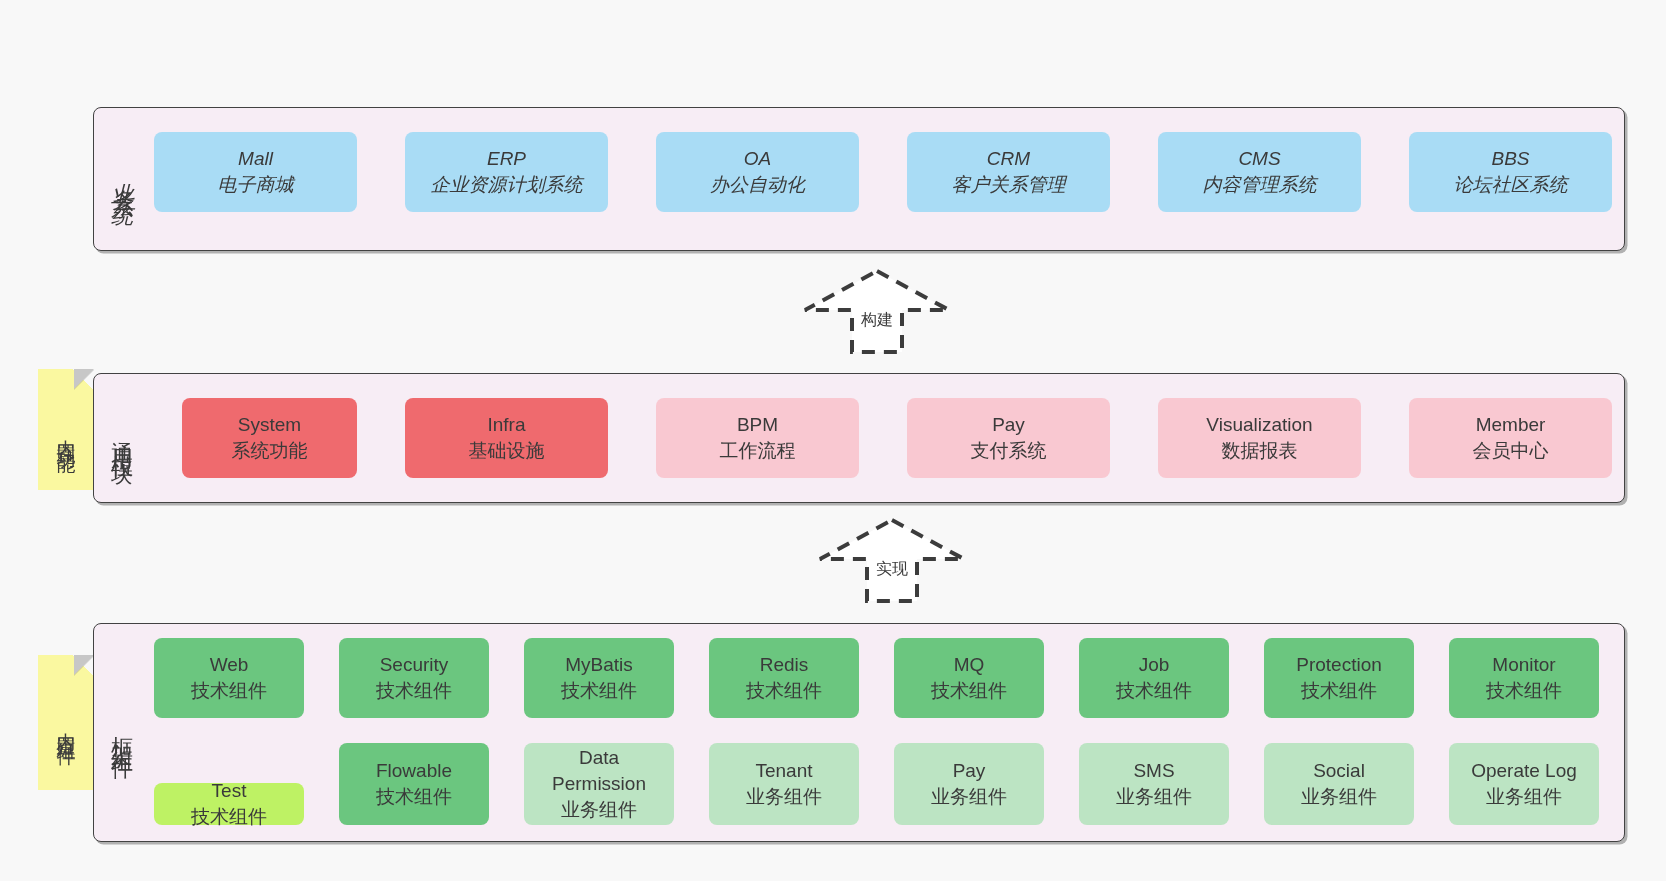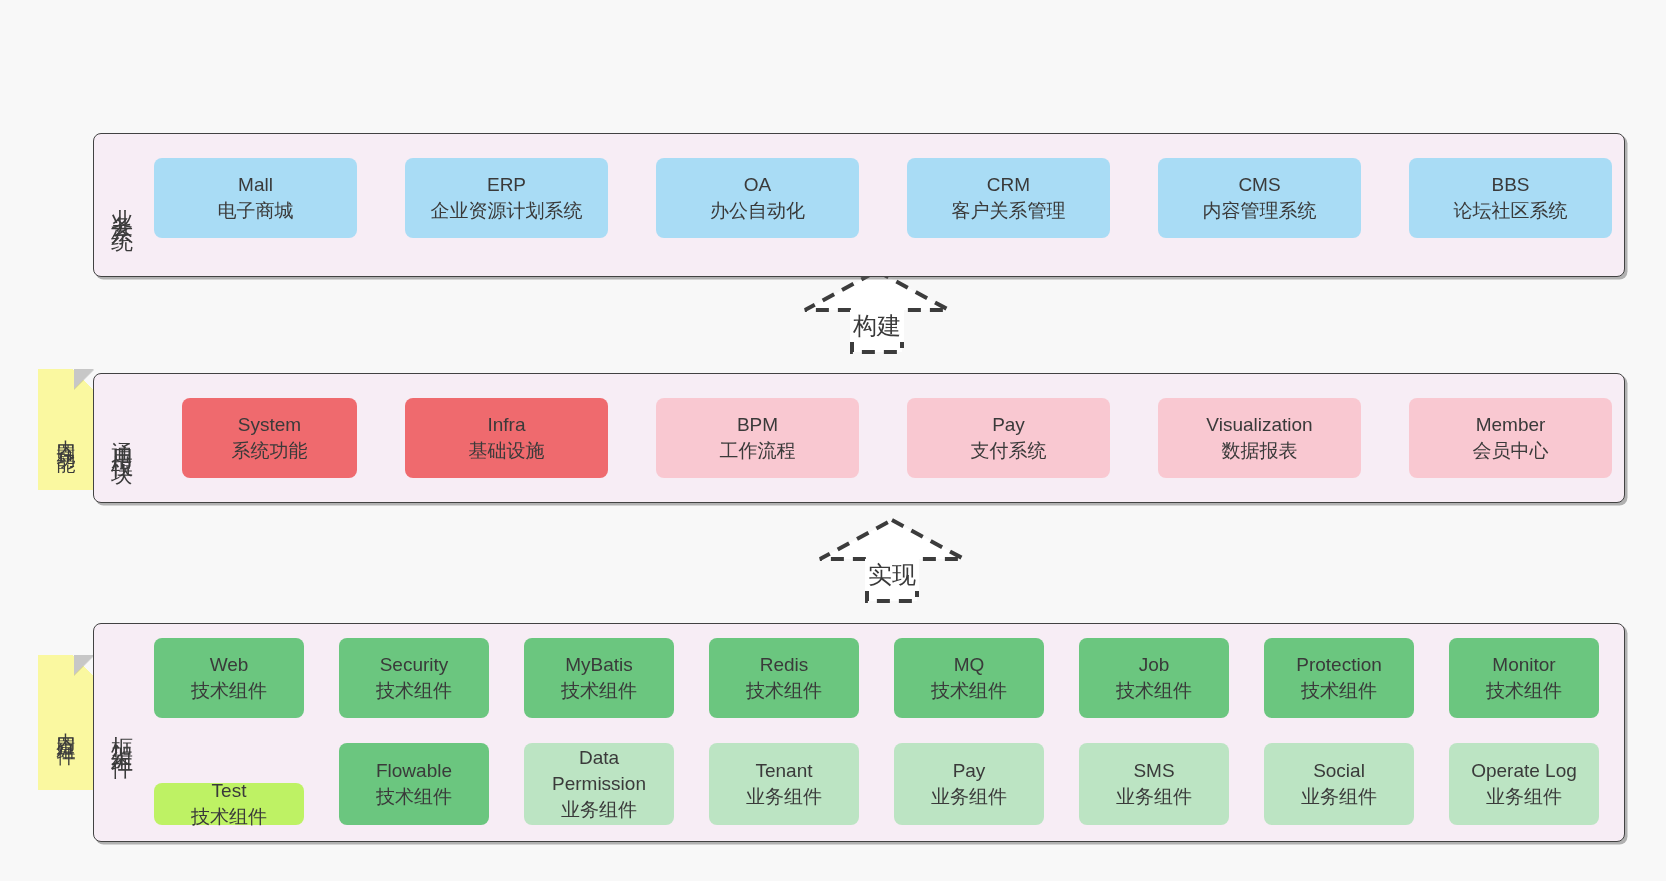--- a/index.html
+++ b/index.html
@@ -21,21 +21,21 @@
     position: absolute;
     left: 93px;
     width: 1532px;
     background: #f7edf5;
     border: 1.6px solid #424242;
     border-radius: 8px;
     box-shadow: 2.5px 2.5px 0 rgba(90,90,90,0.45);
     box-sizing: border-box;
     z-index: 2;
   }
-  .band-1 { top: 133px; height: 144px; }
+  .band-1 { top: 107px; height: 144px; font-style: italic; }
   .band-2 { top: 373px; height: 130px; }
   .band-3 { top: 623px; height: 219px; }
 
   .band-label {
     position: absolute;
     left: 13px;
     top: 50%;
     transform: translateY(-50%);
     writing-mode: vertical-lr;
     text-orientation: upright;
@@ -118,21 +118,21 @@
   }
   .arrow-1 { left: 802px; top: 267px; }
   .arrow-2 { left: 817px; top: 516px; }
   .arrow svg { display: block; }
   .arrow-label {
     position: absolute;
     left: 50%;
     top: 43px;
     transform: translateX(-50%);
     background: #ffffff;
-    font-size: 24px;
+    font-size: 16px;
     padding: 0 3px;
     white-space: nowrap;
     color: #3a3a3a;
   }
 </style>
 </head>
 <body>
 
 <div id="page">
 

